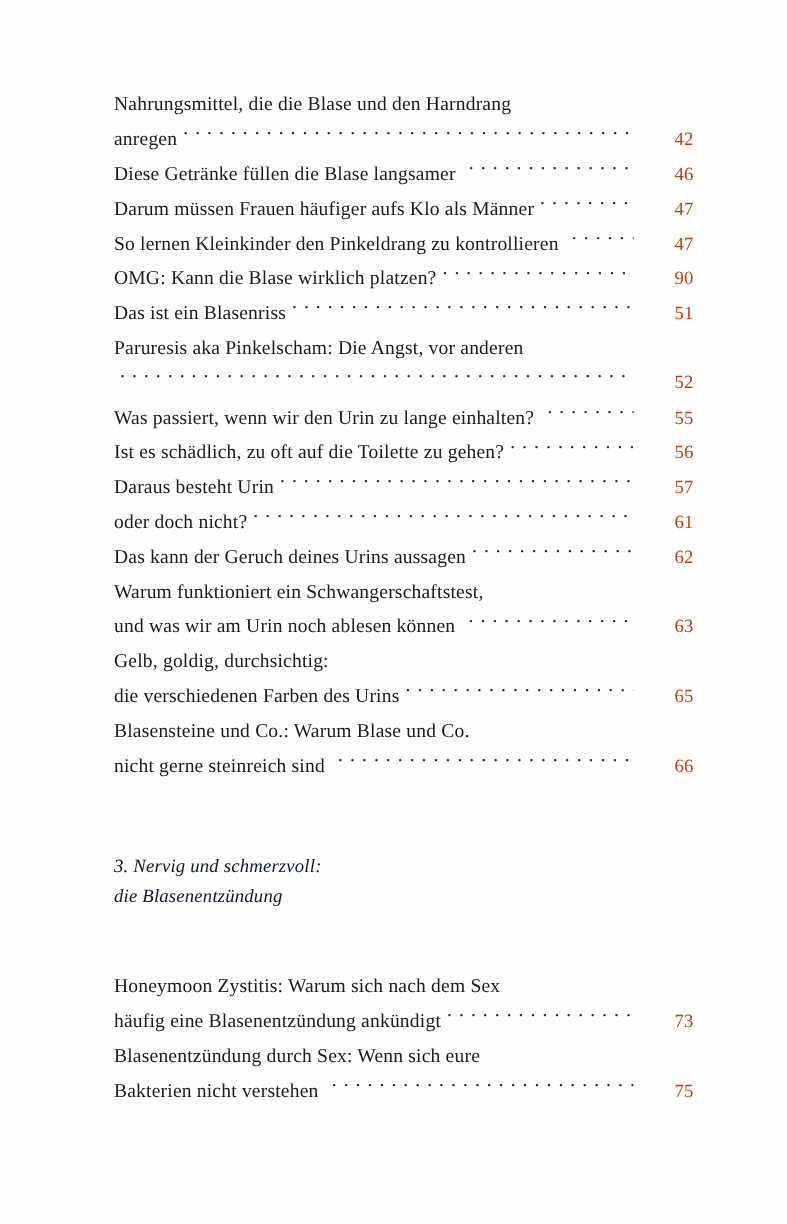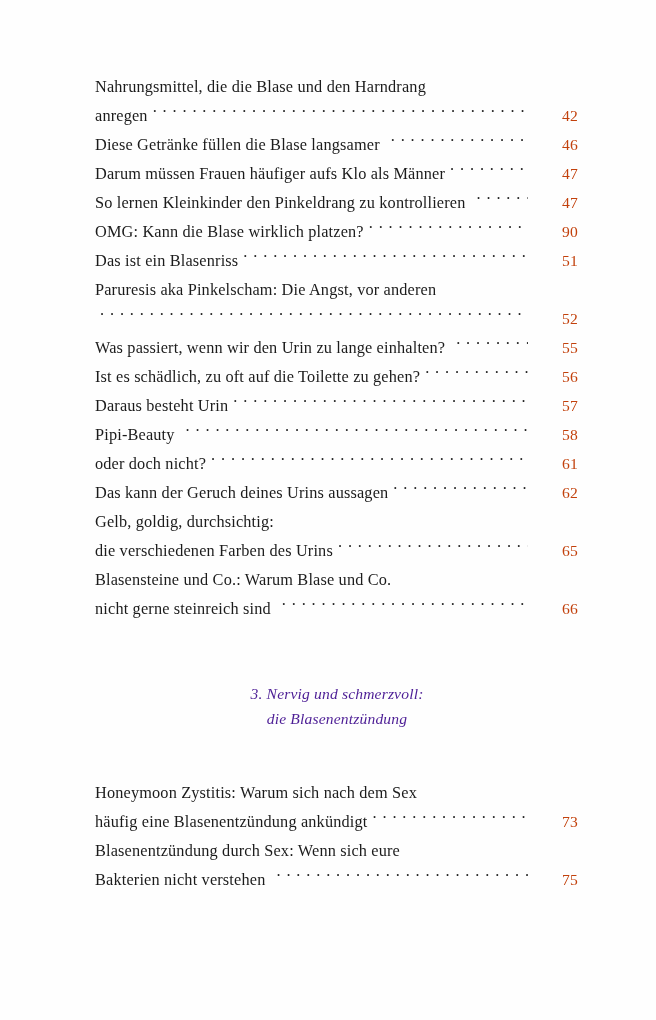--- a/index.html
+++ b/index.html
@@ -81,25 +81,25 @@
     text-align: right;
     font-size: 15.6px;
     font-variant-numeric: oldstyle-nums;
     font-feature-settings: "onum" 1;
     color: #c2410c;
     padding-right: 1px;
   }
 
   
   .chapter-head {
-    text-align: center;
+    text-align: left;
     font-style: italic;
     font-size: 15.6px;
     line-height: 25px;
-    color: #4c1d95;
+    color: #0f172a;
     width: 484px;
   }
   .chapter-head .ch-line {
     display: block;
     letter-spacing: 0.01em;
   }
 
   .spacer-before-chapter { height: 58px; }
   .spacer-after-chapter  { height: 47px; }
 </style>
@@ -178,38 +178,41 @@
           </div>
         </div>
         <div class="entry">
           <div class="line">
             <span class="line-text">Daraus besteht Urin</span>
             <span class="leader"></span>
             <span class="pageno">57</span>
           </div>
         </div>
         <div class="entry">
-          <div class="line wide-gap">
-            <span class="line-text">Pipi-Beauty</span>
-            <span class="leader"></span>
-            <span class="pageno">58</span>
-          </div>
-        </div>
-        <div class="entry">
           <div class="line">
             <span class="line-text">oder doch nicht?</span>
             <span class="leader"></span>
             <span class="pageno">61</span>
           </div>
         </div>
         <div class="entry">
           <div class="line">
             <span class="line-text">Das kann der Geruch deines Urins aussagen</span>
             <span class="leader"></span>
             <span class="pageno">62</span>
+          </div>
+        </div>
+        <div class="entry">
+          <div class="line no-leader">
+            <span class="line-text">Warum funktioniert ein Schwangerschaftstest,</span>
+          </div>
+          <div class="line wide-gap">
+            <span class="line-text">und was wir am Urin noch ablesen können</span>
+            <span class="leader"></span>
+            <span class="pageno">63</span>
           </div>
         </div>
         <div class="entry">
           <div class="line no-leader">
             <span class="line-text">Gelb, goldig, durchsichtig:</span>
           </div>
           <div class="line">
             <span class="line-text">die verschiedenen Farben des Urins</span>
             <span class="leader"></span>
             <span class="pageno">65</span>

